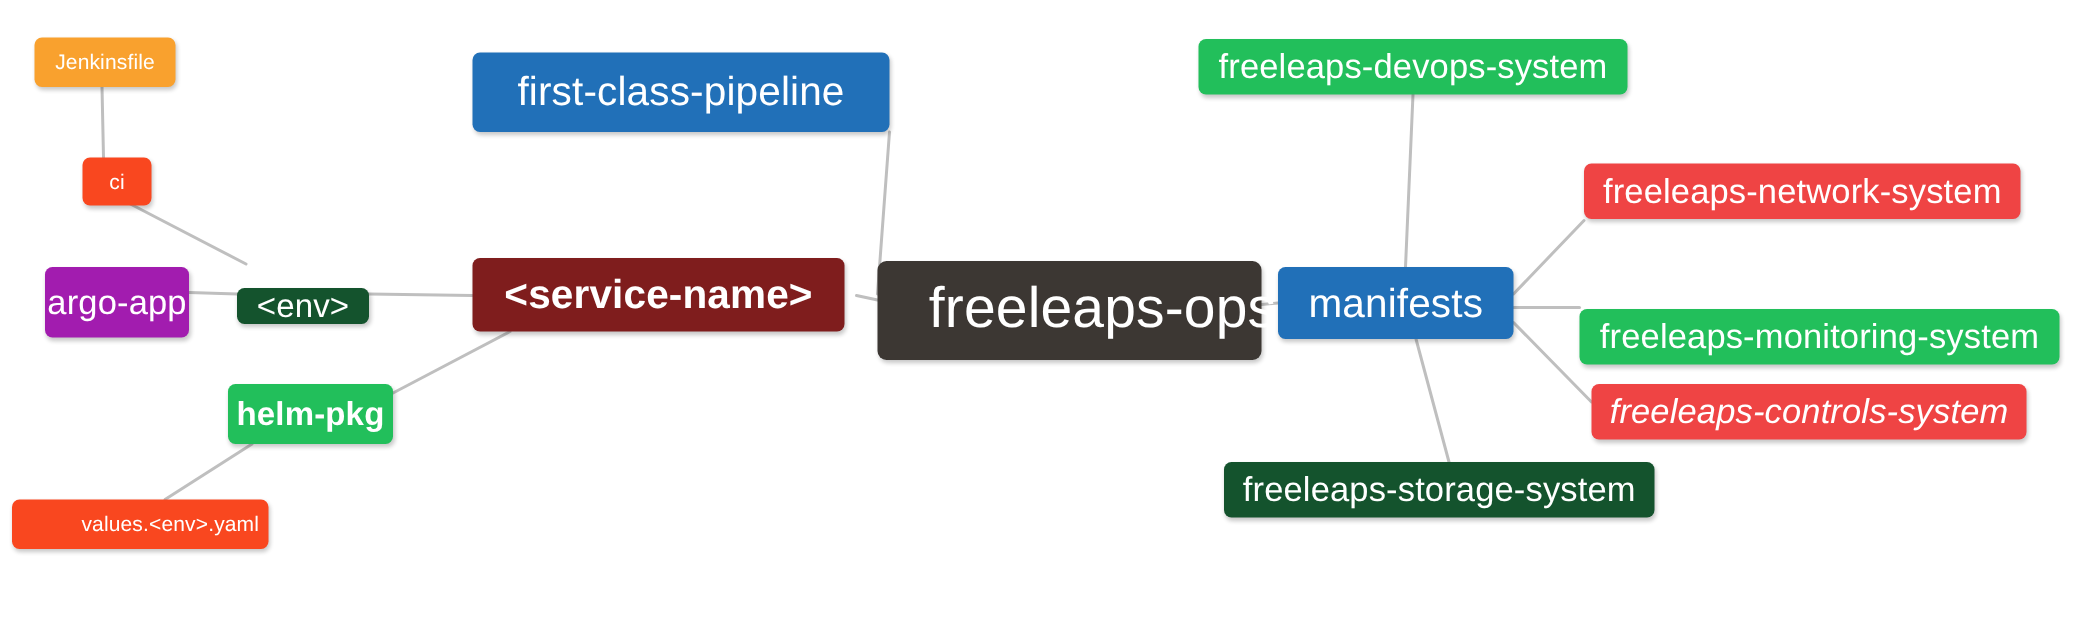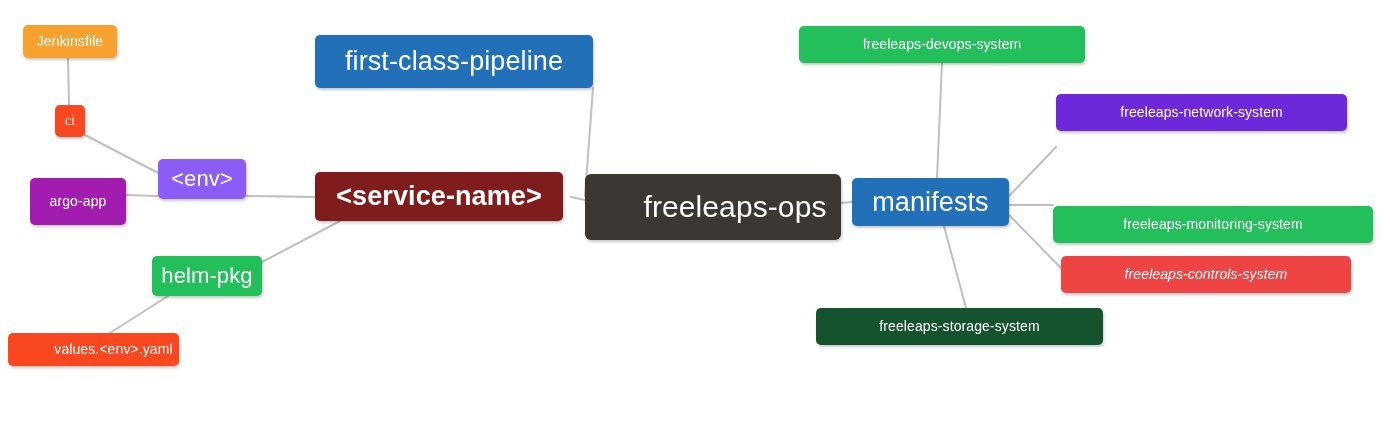--- a/index.html
+++ b/index.html
@@ -33,24 +33,24 @@
     align-items: center;
     justify-content: center;
     color: #ffffff;
     border-radius: 5px;
     white-space: nowrap;
     text-align: center;
     line-height: 1.05;
     box-shadow: 1px 2px 3px rgba(0,0,0,0.22);
     letter-spacing: 0.1px;
   }
-  .lvl-root   { font-size: 30px; border-radius: 6px; padding-left: 44px; }
+  .lvl-root   { font-size: 38px; border-radius: 6px; padding-left: 44px; }
   .lvl-1      { font-size: 27px; justify-content: center; }
   .lvl-2      { font-size: 22px; }
-  .lvl-3      { font-size: 14px; }
+  .lvl-3      { font-size: 23px; }
   .lvl-4      { font-size: 14px; text-align: right; }
 </style>
 </head>
 <body>
 
 <div id="canvas">
   <svg id="edges" viewBox="0 0 1390 421" width="1390" height="421">
       <line x1="585" y1="196" x2="593" y2="88" stroke="#bfbfbf" stroke-width="2" stroke-linecap="round"></line>
       <line x1="585" y1="200" x2="571" y2="197" stroke="#bfbfbf" stroke-width="2" stroke-linecap="round"></line>
       <line x1="841" y1="203" x2="852" y2="202" stroke="#bfbfbf" stroke-width="2" stroke-linecap="round"></line>
@@ -72,42 +72,42 @@
       </div>
       <div class="node lvl-1" style="left: 315px; top: 35px; width: 278px; height: 53px; background: rgb(33, 112, 184);">
         <span>first-class-pipeline</span>
       </div>
       <div class="node lvl-1" style="left: 315px; top: 172px; width: 248px; height: 49px; background: #7f1d1d; font-weight: bold;">
         <span>&lt;service-name&gt;</span>
       </div>
       <div class="node lvl-1" style="left: 852px; top: 178px; width: 157px; height: 48px; background: rgb(33, 112, 184);">
         <span>manifests</span>
       </div>
-      <div class="node lvl-2" style="left: 158px; top: 159px; width: 88px; height: 40px; background: #8b5cf6;">
+      <div class="node lvl-2" style="left: 158px; top: 192px; width: 88px; height: 24px; background: #14532d;">
         <span>&lt;env&gt;</span>
       </div>
-      <div class="node lvl-2" style="left: 152px; top: 256px; width: 110px; height: 40px; background: rgb(34, 191, 91);">
+      <div class="node lvl-2" style="left: 152px; top: 256px; width: 110px; height: 40px; background: rgb(34, 191, 91); font-weight: bold;">
         <span>helm-pkg</span>
       </div>
-      <div class="node lvl-4" style="left: 55px; top: 105px; width: 30px; height: 32px; background: rgb(249, 71, 31); font-family: Liberation Serif, serif;">
+      <div class="node lvl-4" style="left: 55px; top: 105px; width: 46px; height: 32px; background: rgb(249, 71, 31);">
         <span>ci</span>
       </div>
       <div class="node lvl-4" style="left: 23px; top: 25px; width: 94px; height: 33px; background: rgb(249, 161, 46);">
         <span>Jenkinsfile</span>
       </div>
       <div class="node lvl-3" style="left: 30px; top: 178px; width: 96px; height: 47px; background: #a21caf;">
         <span>argo-app</span>
       </div>
       <div class="node lvl-4" style="left: 8px; top: 333px; width: 171px; height: 33px; background: rgb(249, 71, 31); padding-left: 40px;">
         <span>values.&lt;env&gt;.yaml</span>
       </div>
       <div class="node lvl-3" style="left: 799px; top: 26px; width: 286px; height: 37px; background: rgb(34, 191, 91);">
         <span>freeleaps-devops-system</span>
       </div>
-      <div class="node lvl-3" style="left: 1056px; top: 94px; width: 291px; height: 37px; background: #6d28d9;">
+      <div class="node lvl-3" style="left: 1056px; top: 109px; width: 291px; height: 37px; background: #ef4444;">
         <span>freeleaps-network-system</span>
       </div>
       <div class="node lvl-3" style="left: 1053px; top: 186px; width: 320px; height: 37px; background: rgb(34, 191, 91); margin-top: 20px;">
         <span>freeleaps-monitoring-system</span>
       </div>
       <div class="node lvl-3" style="left: 1061px; top: 256px; width: 290px; height: 37px; background: #ef4444; font-style: italic;">
         <span>freeleaps-controls-system</span>
       </div>
       <div class="node lvl-3" style="left: 816px; top: 308px; width: 287px; height: 37px; background: #14532d;">
         <span>freeleaps-storage-system</span>

